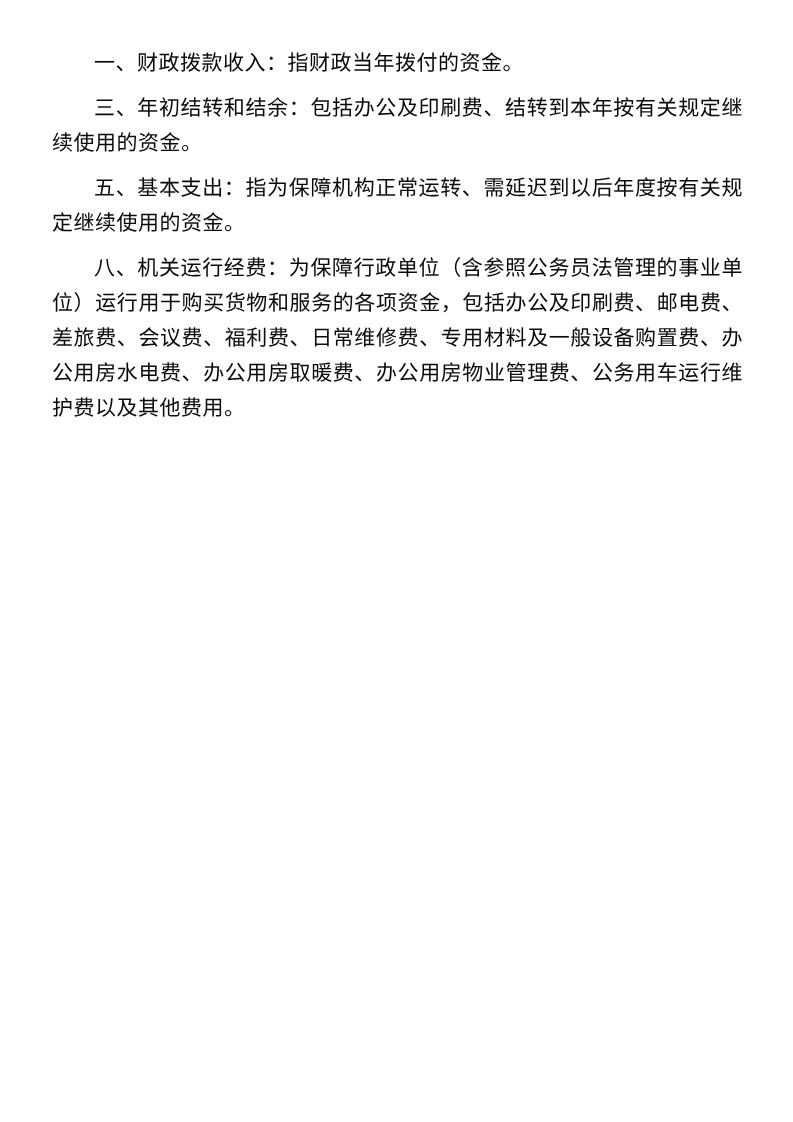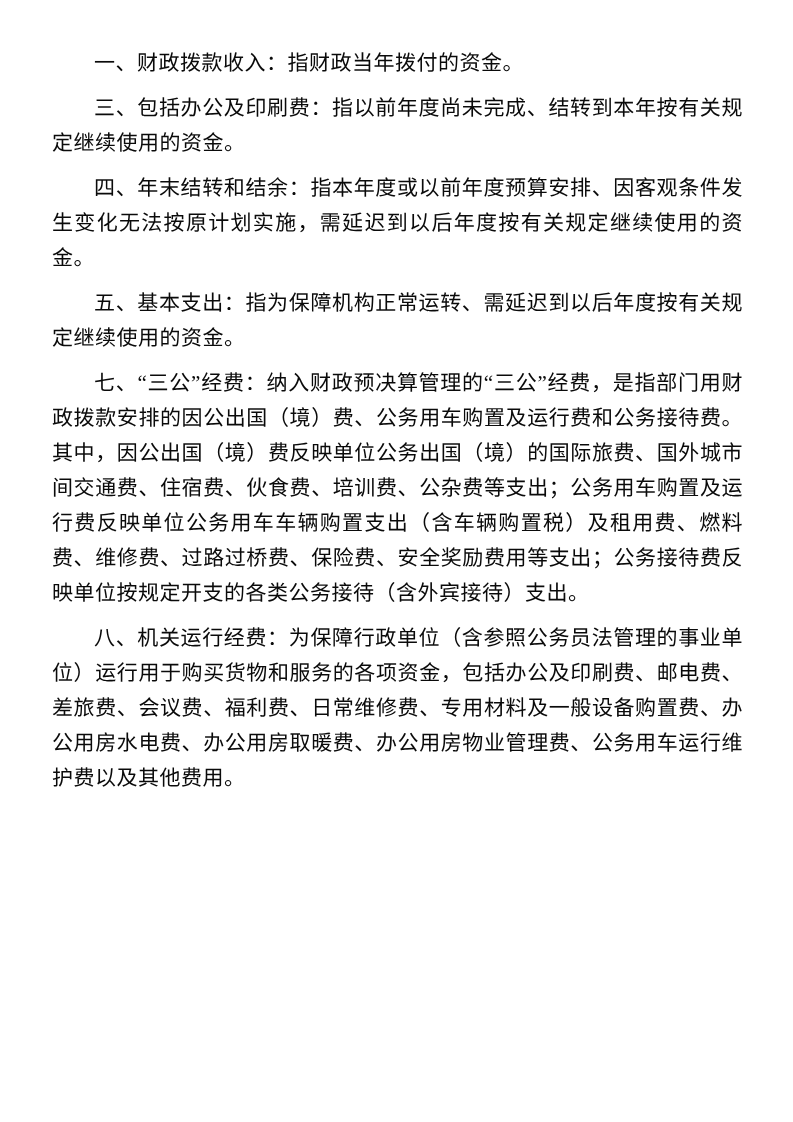--- a/index.html
+++ b/index.html
@@ -30,18 +30,16 @@
     }
     .para:first-child {
       margin-top: 0;
     }
   </style>
 </head>
 <body>
 
 <div class="page">
   <p class="para">一、财政拨款收入：指财政当年拨付的资金。</p>
-  <p class="para">三、包括办公及印刷费：指以前年度尚未完成、结转到本年按有关规定继续使用的资金。</p>
-  <p class="para">四、年末结转和结余：指本年度或以前年度预算安排、因客观条件发生变化无法按原计划实施，需延迟到以后年度按有关规定继续使用的资金。</p>
+  <p class="para">三、年初结转和结余：包括办公及印刷费、结转到本年按有关规定继续使用的资金。</p>
   <p class="para">五、基本支出：指为保障机构正常运转、需延迟到以后年度按有关规定继续使用的资金。</p>
-  <p class="para">七、“三公”经费：纳入财政预决算管理的“三公”经费，是指部门用财政拨款安排的因公出国（境）费、公务用车购置及运行费和公务接待费。其中，因公出国（境）费反映单位公务出国（境）的国际旅费、国外城市间交通费、住宿费、伙食费、培训费、公杂费等支出；公务用车购置及运行费反映单位公务用车车辆购置支出（含车辆购置税）及租用费、燃料费、维修费、过路过桥费、保险费、安全奖励费用等支出；公务接待费反映单位按规定开支的各类公务接待（含外宾接待）支出。</p>
   <p class="para">八、机关运行经费：为保障行政单位（含参照公务员法管理的事业单位）运行用于购买货物和服务的各项资金，包括办公及印刷费、邮电费、差旅费、会议费、福利费、日常维修费、专用材料及一般设备购置费、办公用房水电费、办公用房取暖费、办公用房物业管理费、公务用车运行维护费以及其他费用。</p>
 </div>
 
 </body></html>

